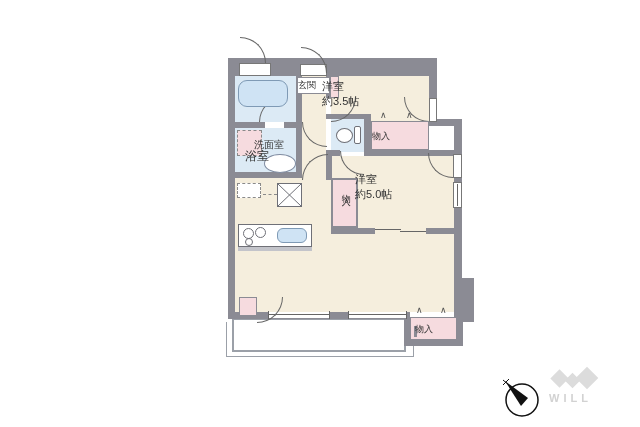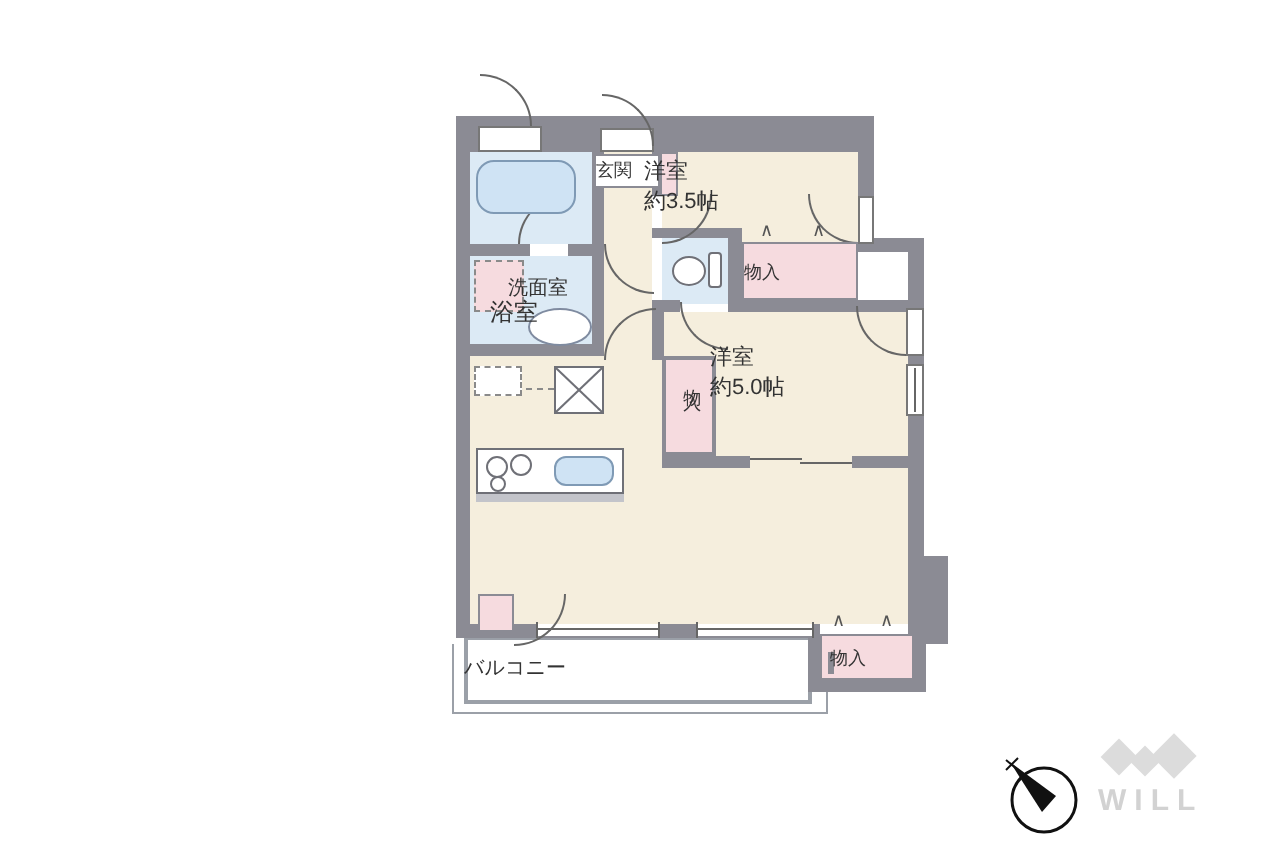--- a/index.html
+++ b/index.html
@@ -143,29 +143,28 @@
   <div class="lbl" style="left:245px;top:104px;width:36px;font-size:12px;margin-top:44px;">浴室</div>
   <div class="lbl" style="left:254px;top:138px;width:44px;font-size:10px;">洗面室</div>
   <div class="lbl" style="left:322px;top:79px;width:100px;font-size:11px;">
     <span>洋室</span><br>
     <span>約3.5帖</span>
   </div>
   <div class="lbl" style="left:355px;top:172px;width:100px;font-size:11px;">
     <span>洋室</span><br>
     <span>約5.0帖</span>
   </div>
-  <div class="lbl" style="left:232px;top:328px;width:174px;font-size:10px;">バルコニー</div>
 
   <svg class="abs" style="left:500px;top:377px;" width="44" height="44" viewBox="0 0 44 44">
     <circle cx="22" cy="23" r="16" fill="#fff" stroke="#111" stroke-width="1.5"></circle>
     <polygon points="5,4 28,21 21,29" fill="#111"></polygon>
     <line x1="3" y1="8" x2="9" y2="2" stroke="#111" stroke-width="1"></line>
     <line x1="3" y1="3" x2="9" y2="8" stroke="#111" stroke-width="1"></line>
   </svg>
 
   <div class="abs" style="left:546px;top:366px;width:60px;height:42px;">
     <div class="diamond" style="left:7px;top:6px;width:13px;height:13px;"></div>
     <div class="diamond" style="left:21px;top:9px;width:11px;height:11px;"></div>
     <div class="diamond" style="left:33px;top:4px;width:16px;height:16px;"></div>
-    <div class="lbl" style="left:3px;top:25px;width:54px;font-size:15px;font-weight:bold;letter-spacing:4px;color:#d2d2d2;">WILL</div>
+    <div class="lbl" style="left:3px;top:25px;width:54px;font-size:11px;font-weight:bold;letter-spacing:4px;color:#d2d2d2;">WILL</div>
   </div>
 
 </div>
 
 </body></html>

